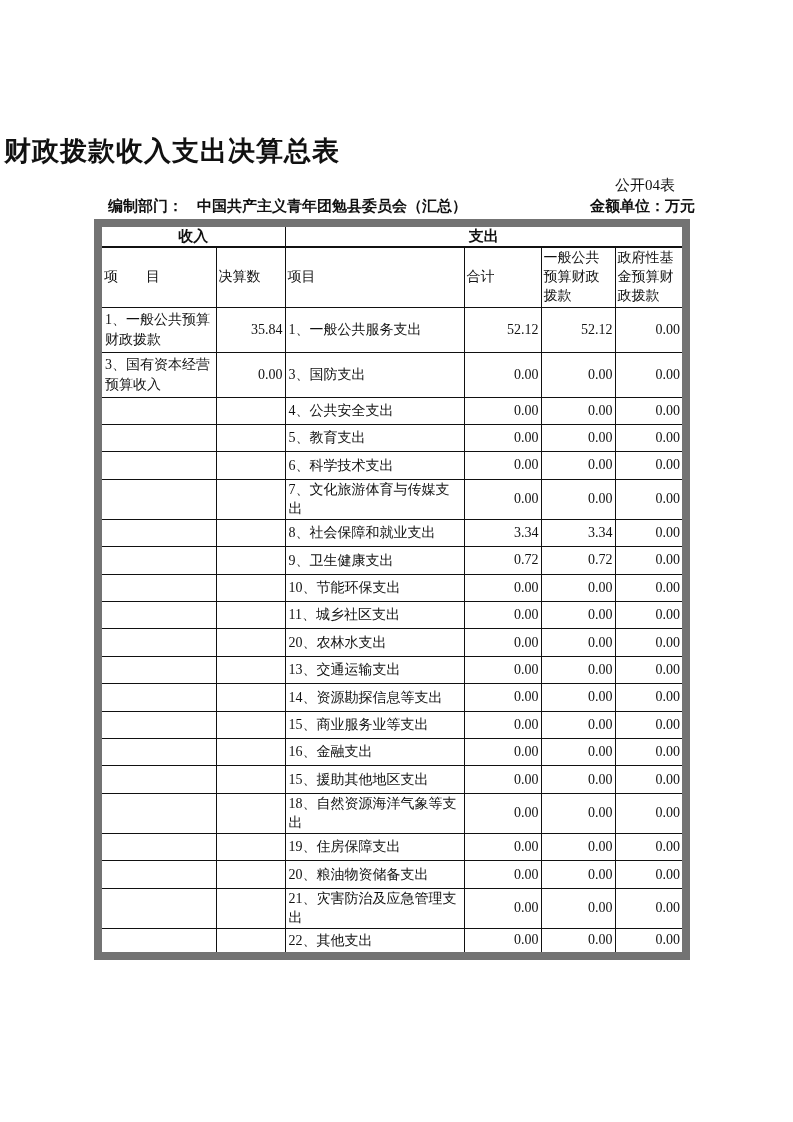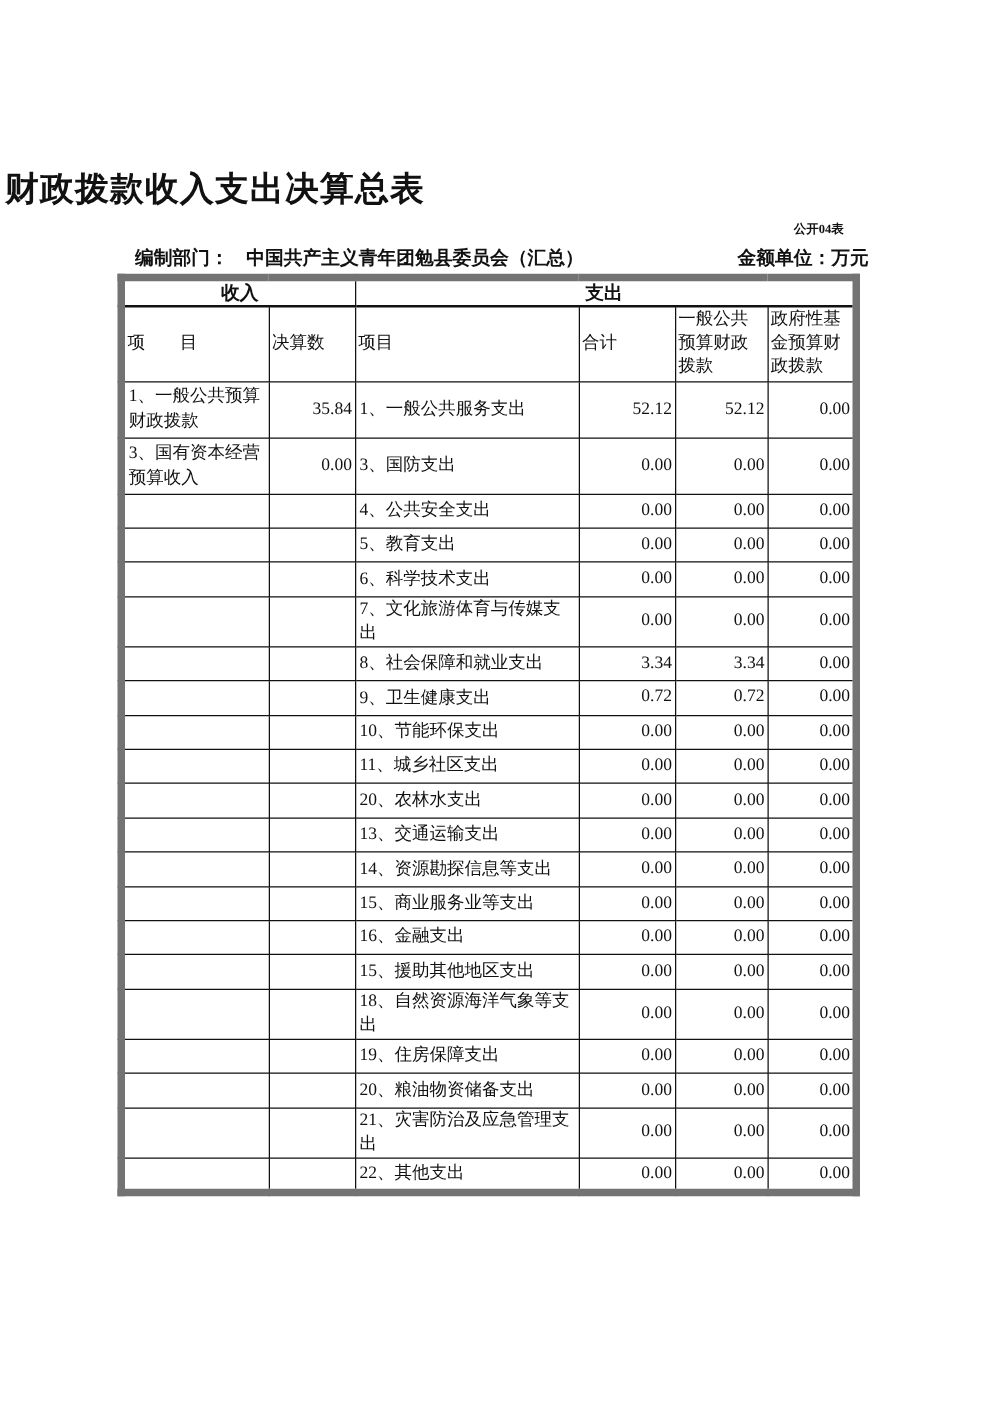--- a/index.html
+++ b/index.html
@@ -21,43 +21,43 @@
     width: 100%;
     text-align: left;
     font-size: 27px;
     font-weight: bold;
     letter-spacing: 1px;
   }
   .table-code {
     position: absolute;
     top: 176px;
     right: 118px;
-    font-size: 10px;
-    font-weight: bold;
+    font-size: 15px;
+    font-weight: normal;
   }
   .meta-line {
     position: absolute;
     top: 197px;
     left: 108px;
     right: 98px;
     display: flex;
     justify-content: space-between;
     font-size: 15px;
     font-weight: bold;
     white-space: nowrap;
   }
   .meta-dept-value { margin-left: 14px; }
   table.fin-table {
     position: absolute;
     top: 219px;
     left: 94px;
     width: 588px;
     border-collapse: collapse;
     table-layout: fixed;
-    border: 6px solid #737373;
+    border: 8px solid #737373;
     font-size: 14px;
   }
   .fin-table th, .fin-table td {
     border: 1px solid #111;
     overflow: hidden;
   }
   .fin-table thead tr.section-row { height: 23px; }
   .fin-table thead tr.section-row th {
     font-size: 15px;
     font-weight: bold;

